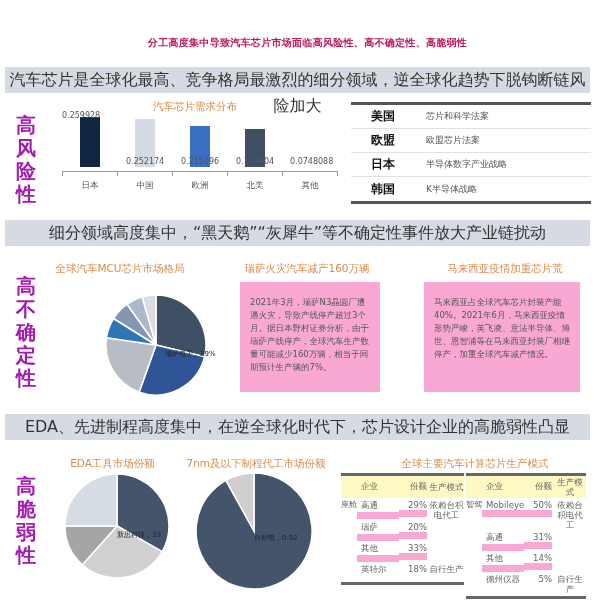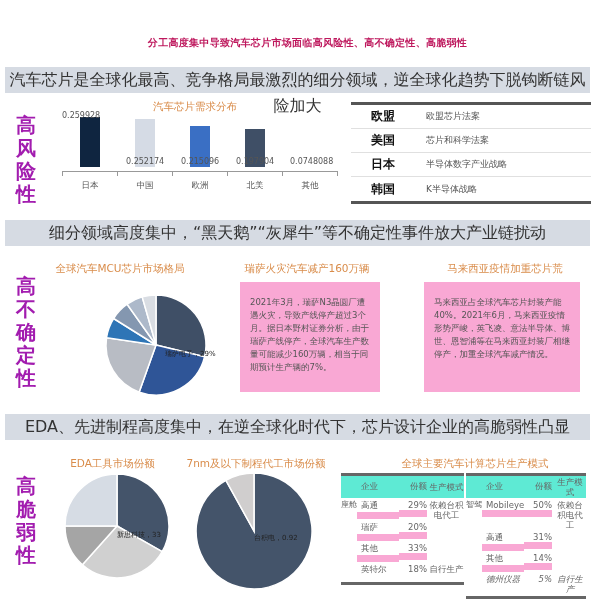--- a/index.html
+++ b/index.html
@@ -15,21 +15,21 @@
   .tick { position: absolute; width: 1px; height: 5px; background: #999; }
   .cat { position: absolute; font-size: 8.5px; color: #555; width: 40px; text-align: center; }
   .policy-table { left: 351px; top: 102px; width: 240px; border-top: 3px solid #555; border-bottom: 3px solid #555; }
   .policy-row { display: flex; height: 24px; border-bottom: 1px solid #e0e0e0; align-items: center; }
   .policy-row:last-child { border-bottom: none; }
   .policy-country { width: 55px; padding-left: 20px; font-size: 12px; font-weight: bold; color: #111; }
   .policy-act { font-size: 9px; color: #555; padding-left: 20px; }
   .textbox { background: #f9a8d4; font-size: 8.5px; line-height: 13px; color: #555; padding: 14px 8px 8px 10px; }
   .pie-label { position: absolute; font-size: 7px; color: #222; white-space: nowrap; }
   .mtable { border-top: 3px solid #666; border-bottom: 3px solid #666; font-size: 8.5px; color: #666; }
-  .mtable .head { display: flex; background: #5eead4; height: 22px; align-items: center; }
+  .mtable .head { display: flex; background: #fef9c3; height: 22px; align-items: center; }
   .mtable .row { display: flex; align-items: flex-start; min-height: 19px; padding-top: 2px; }
   .mtable .c0 { width: 16px; font-size: 8px; line-height: 9px; }
   .mtable .c1 { width: 42px; padding-left: 4px; }
   .mtable .c2 { width: 28px; text-align: right; }
   .mtable .c3 { flex: 1; text-align: center; line-height: 10px; padding-left: 2px; }
   .sep { border-bottom: 7px solid #f9a8d4; }
 </style>
 </head>
 <body>
 
@@ -63,26 +63,26 @@
   <div class="tick" style="left:277px; top:71px;"></div>
   <div class="cat" style="left:10px; top:80px;">日本</div>
   <div class="cat" style="left:65px; top:80px;">中国</div>
   <div class="cat" style="left:120px; top:80px;">欧洲</div>
   <div class="cat" style="left:175px; top:80px;">北美</div>
   <div class="cat" style="left:230px; top:80px;">其他</div>
 </div>
 
 <div class="abs policy-table">
   <div class="policy-row">
+    <div class="policy-country">美国</div>
+    <div class="policy-act">芯片和科学法案</div>
+  </div>
+  <div class="policy-row">
     <div class="policy-country">欧盟</div>
     <div class="policy-act">欧盟芯片法案</div>
-  </div>
-  <div class="policy-row">
-    <div class="policy-country">美国</div>
-    <div class="policy-act">芯片和科学法案</div>
   </div>
   <div class="policy-row">
     <div class="policy-country">日本</div>
     <div class="policy-act">半导体数字产业战略</div>
   </div>
   <div class="policy-row">
     <div class="policy-country">韩国</div>
     <div class="policy-act">K半导体战略</div>
   </div>
 </div>
@@ -190,19 +190,19 @@
     <div class="c1 sep">高通</div>
     <div class="c2 sep">31%</div>
     <div class="c3"></div>
   </div>
   <div class="row">
     <div class="c0"></div>
     <div class="c1 sep">其他</div>
     <div class="c2 sep">14%</div>
     <div class="c3"></div>
   </div>
-  <div class="row" style="padding-bottom:2px;font-style:italic;">
+  <div class="row" style="padding-bottom:2px;">
     <div class="c0"></div>
     <div class="c1">德州仪器</div>
     <div class="c2">5%</div>
     <div class="c3">自行生产</div>
   </div>
 </div>
 
 </body></html>

